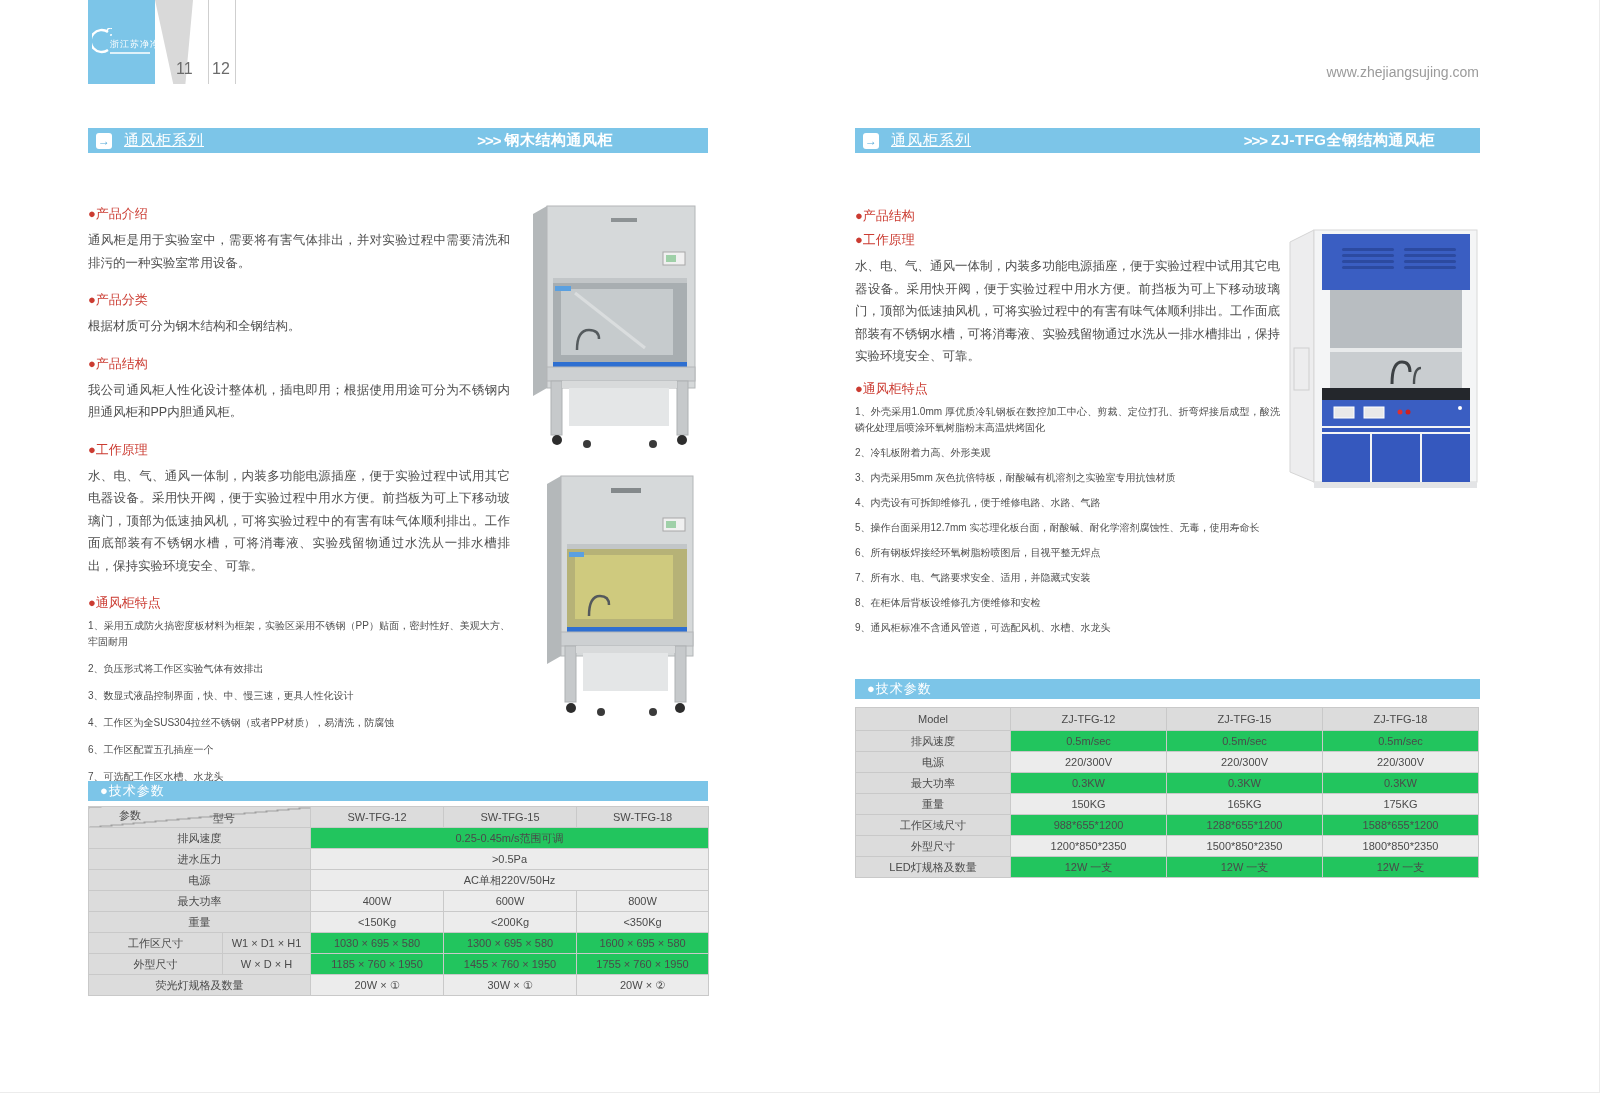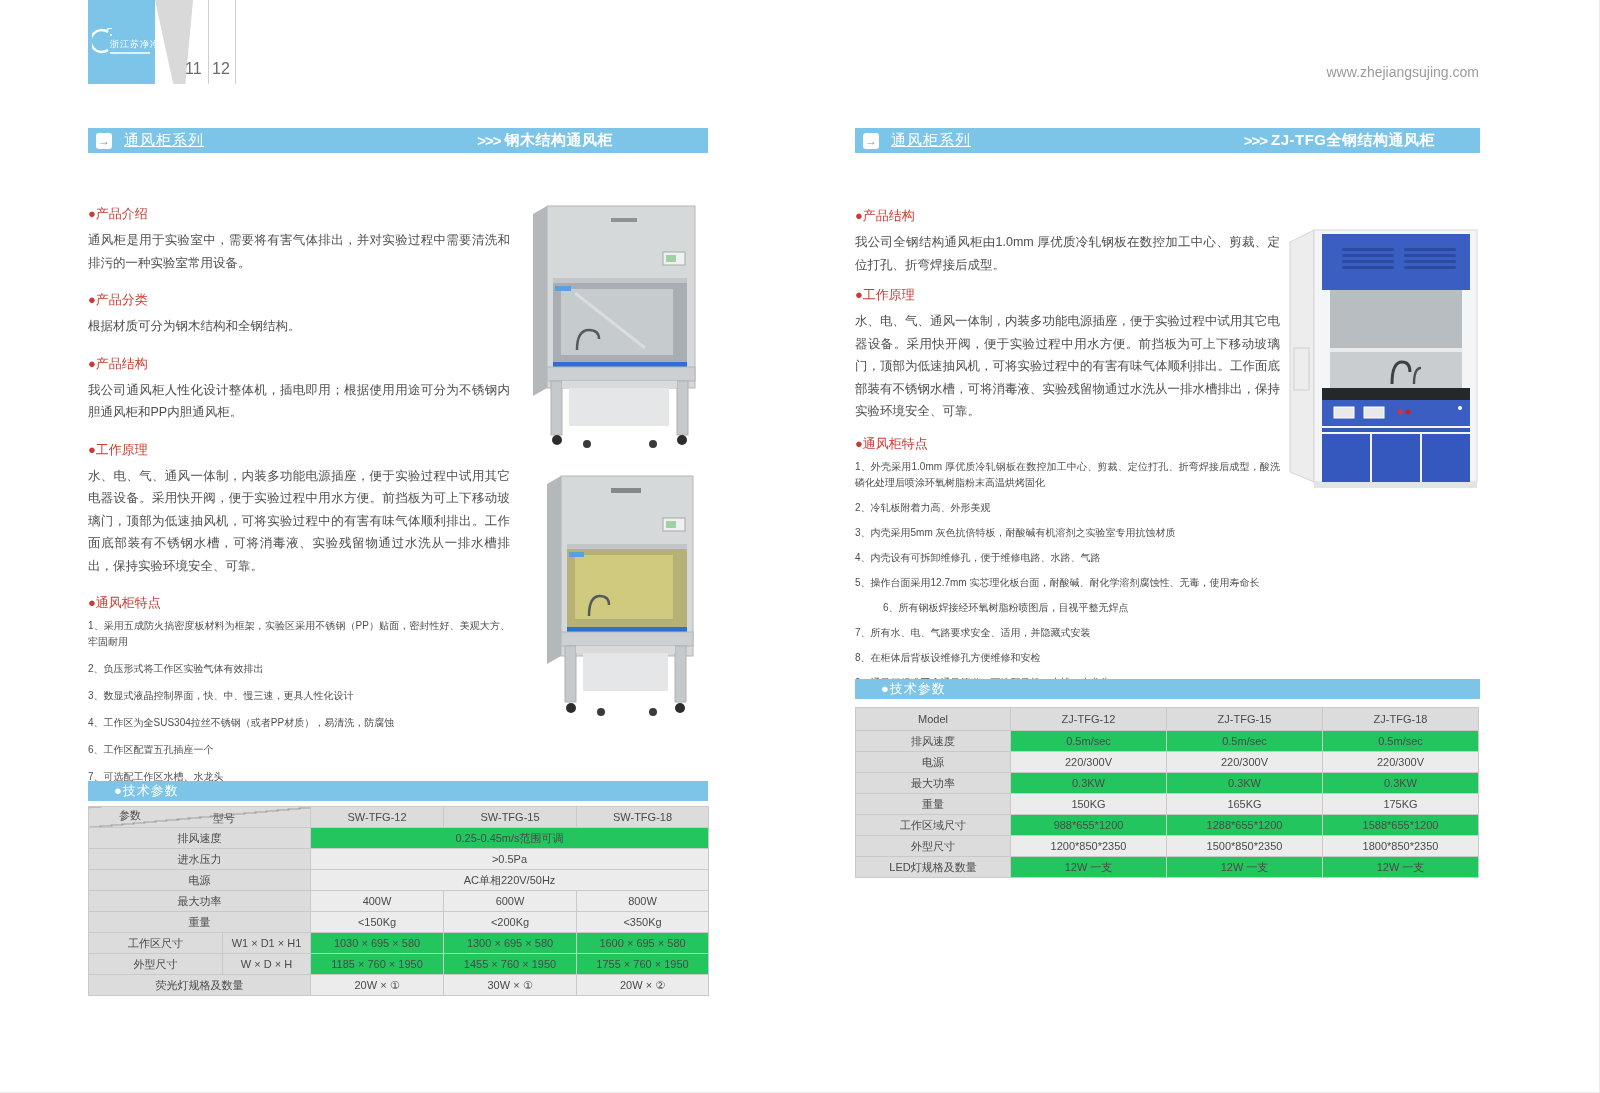--- a/index.html
+++ b/index.html
@@ -35,21 +35,21 @@
   .sec-h{color:#cb3b31;font-size:13px;margin:0 0 6px 0;font-weight:normal;}
   .sec-p{font-size:12.5px;line-height:1.8;text-align:justify;margin:0 0 17px 0;color:#4e4e4e;}
   ul.feat{margin:2px 0 0 0;padding:0;}
   ul.feat li{list-style:none;font-size:10px;line-height:1.6;margin:0 0 11px 0;text-align:justify;}
 
   
   .photo{position:absolute;}
 
   
   .params-bar{position:absolute;height:20px;background:#7cc5e8;color:#ffffff;font-size:13px;
-    display:flex;align-items:center;padding-left:26px;box-sizing:border-box;letter-spacing:1px;}
+    display:flex;align-items:center;padding-left:12px;box-sizing:border-box;letter-spacing:1px;}
   table.ptable{position:absolute;border-collapse:collapse;table-layout:fixed;font-size:11px;color:#4a4a4a;}
   table.ptable td{border:1px solid #c9c9c9;text-align:center;padding:0 2px;height:20px;overflow:hidden;white-space:nowrap;}
   td.lbl{background:#dcdcdc;}
   td.valw{background:#22c55e;margin-left:17px;}
   td.valg{background:#ececec;}
   tr.mhead td{background:#dcdcdc;height:22px;}
   td.diag-cell{position:relative;background-color:#dcdcdc;height:36px;
     background-image:linear-gradient(to bottom right,transparent calc(50% - 0.6px),#9f9f9f calc(50% - 0.6px),#9f9f9f calc(50% + 0.6px),transparent calc(50% + 0.6px));}
   .diag-top{position:absolute;top:4px;left:56%;}
   .diag-bottom{position:absolute;bottom:4px;left:30px;margin-top:7px;}
@@ -63,21 +63,21 @@
     <svg class="logo-mark" width="20" height="26" viewBox="0 0 20 26">
       <path d="M16,4 A11,11 0 1 0 16,22" fill="none" stroke="#ffffff" stroke-width="2.4"></path>
       <path d="M15,3 a3.5,3.5 0 1 1 3,4" fill="none" stroke="#ffffff" stroke-width="1.6"></path>
     </svg>
     <div class="logo-cn">浙江苏净净化</div>
     <div class="logo-sub"></div>
   </div>
   <div class="logo-tri"></div>
   <div class="pn-line" style="left:208px;"></div>
   <div class="pn-line" style="left:235px;"></div>
-  <div class="pn" style="left:185px;">11</div>
+  <div class="pn" style="left:176px;">11</div>
   <div class="pn" style="left:212px;">12</div>
   <div class="site-url">www.zhejiangsujing.com</div>
 
   <div class="page-bar" style="left:88px;top:128px;width:620px;padding-right:95px;">
     <span class="bar-icon">→</span>
     <span class="bar-series">通风柜系列</span>
     <span class="bar-right-group">
       <span class="chevrons">&gt;&gt;&gt;</span>
       <span class="bar-prod">钢木结构通风柜</span>
     </span>
@@ -232,35 +232,34 @@
     <span class="bar-series">通风柜系列</span>
     <span class="bar-right-group">
       <span class="chevrons">&gt;&gt;&gt;</span>
       <span class="bar-prod">ZJ-TFG全钢结构通风柜</span>
     </span>
   </div>
 
   <div class="textcol" style="left:855px;top:207px;width:425px;">
     <div class="sec">
       <h3 class="sec-h">●产品结构</h3>
-      <p class="sec-p" style="margin-bottom:10px;">我公司全钢结构通风柜由1.0mm 厚优质冷轧钢板在数控加工中心、剪裁、定位打孔、折弯焊接后成型。</p>
     </div>
     <div class="sec">
       <h3 class="sec-h">●工作原理</h3>
       <p class="sec-p" style="margin-bottom:12px;">水、电、气、通风一体制，内装多功能电源插座，便于实验过程中试用其它电器设备。采用快开阀，便于实验过程中用水方便。前挡板为可上下移动玻璃门，顶部为低速抽风机，可将实验过程中的有害有味气体顺利排出。工作面底部装有不锈钢水槽，可将消毒液、实验残留物通过水洗从一排水槽排出，保持实验环境安全、可靠。</p>
     </div>
     <div class="sec">
       <h3 class="sec-h">●通风柜特点</h3>
       <ul class="feat" style="--gap:9px;">
         <li style="margin-bottom:9px;">1、外壳采用1.0mm 厚优质冷轧钢板在数控加工中心、剪裁、定位打孔、折弯焊接后成型，酸洗磷化处理后喷涂环氧树脂粉末高温烘烤固化</li>
         <li style="margin-bottom:9px;">2、冷轧板附着力高、外形美观</li>
         <li style="margin-bottom:9px;">3、内壳采用5mm 灰色抗倍特板，耐酸碱有机溶剂之实验室专用抗蚀材质</li>
         <li style="margin-bottom:9px;">4、内壳设有可拆卸维修孔，便于维修电路、水路、气路</li>
         <li style="margin-bottom:9px;">5、操作台面采用12.7mm 实芯理化板台面，耐酸碱、耐化学溶剂腐蚀性、无毒，使用寿命长</li>
-        <li style="margin-bottom:9px;margin-left:28px;">6、所有钢板焊接经环氧树脂粉喷图后，目视平整无焊点</li>
+        <li style="margin-bottom:9px;">6、所有钢板焊接经环氧树脂粉喷图后，目视平整无焊点</li>
         <li style="margin-bottom:9px;">7、所有水、电、气路要求安全、适用，并隐藏式安装</li>
         <li style="margin-bottom:9px;">8、在柜体后背板设维修孔方便维修和安检</li>
         <li style="margin-bottom:9px;">9、通风柜标准不含通风管道，可选配风机、水槽、水龙头</li>
       </ul>
     </div>
   </div>
 
   <svg class="photo" style="left:1282px;top:220px;" width="205" height="275" viewBox="0 0 205 275">
     <polygon points="8,22 32,10 32,262 8,252" fill="#ededee" stroke="#d5d5d5"></polygon>
     <rect x="12" y="128" width="15" height="42" fill="none" stroke="#cfcfcf"></rect>

